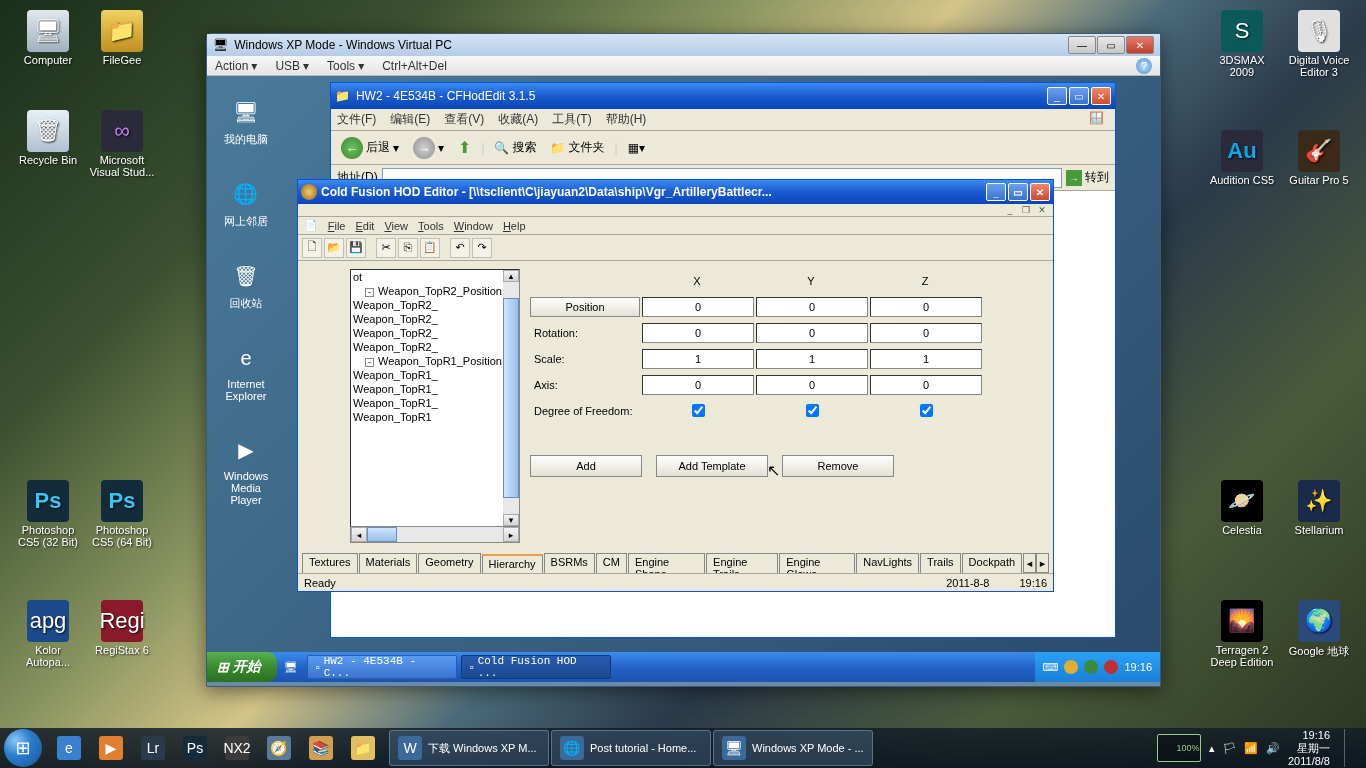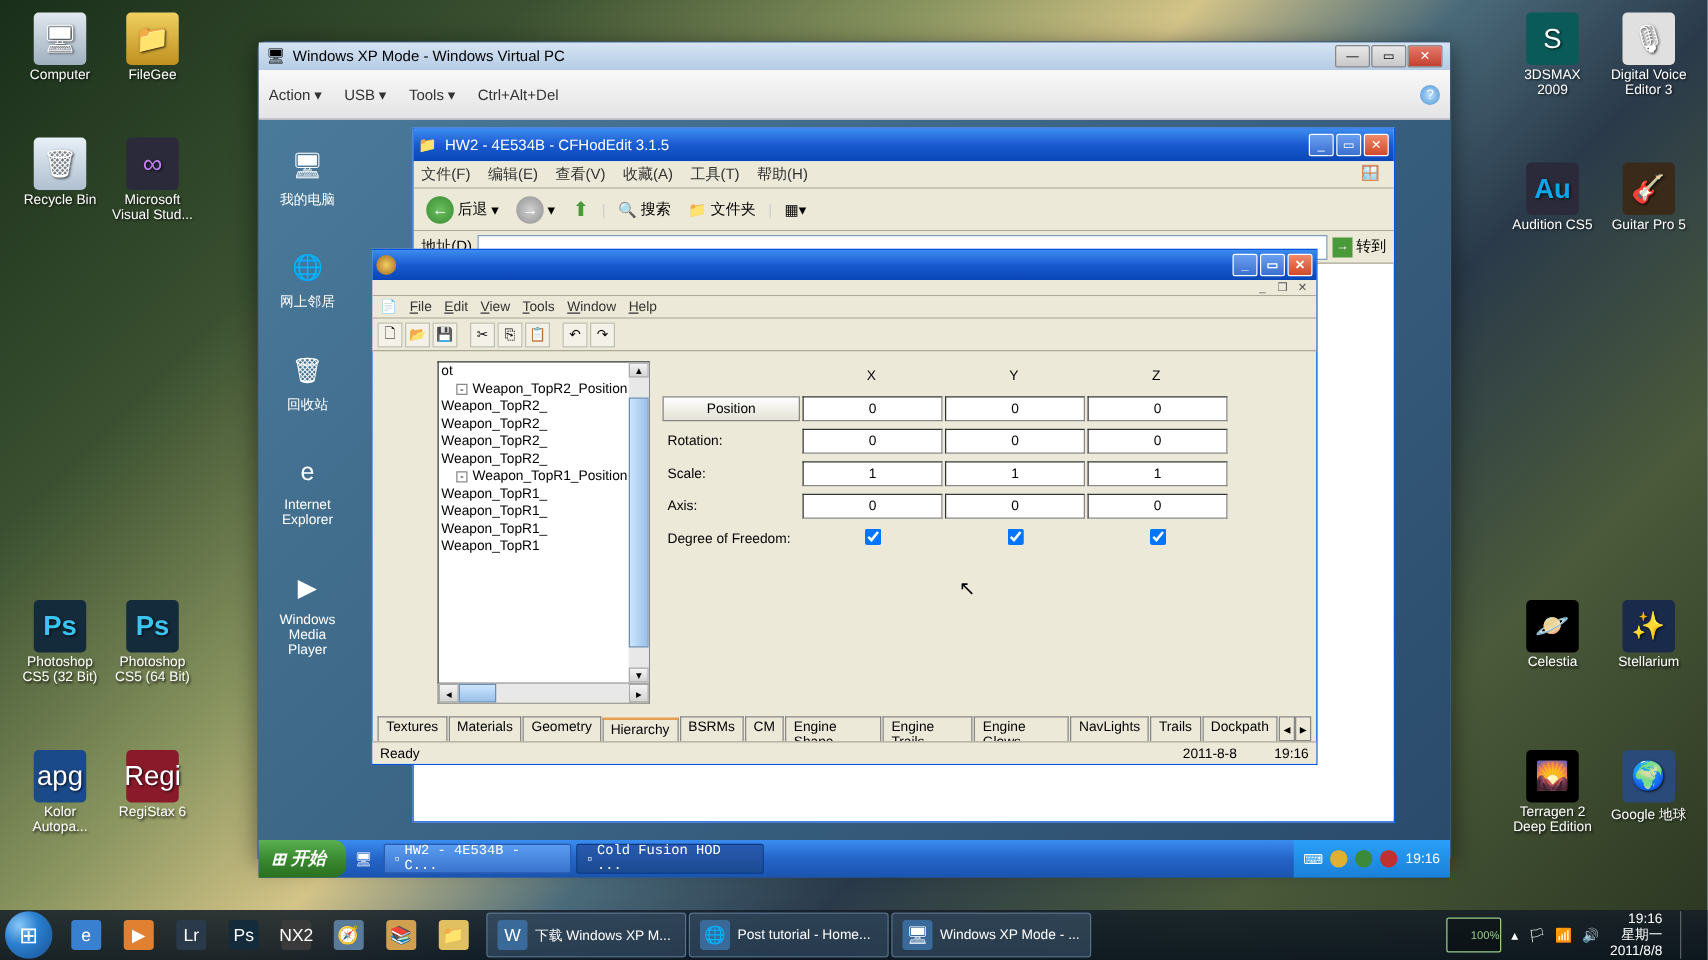--- a/index.html
+++ b/index.html
@@ -24,21 +24,21 @@
 .ico-stel { background: #1a2a4a; }
 .ico-terr { background: #000; }
 .ico-ge { background: #2a4a7a; }
 
 
 .vpcwin { position: absolute; left: 206px; top: 33px; width: 955px; height: 654px; background: #6a8aa8; border: 1px solid #3a5a78; border-radius: 6px 6px 0 0; box-shadow: 0 4px 20px rgba(0,0,0,.5); }
 .vpc-title { height: 22px; display: flex; align-items: center; padding: 0 6px; color: #000; font-size: 12px; background: linear-gradient(#d5e4f3,#b5cce5); }
 .vpc-title .winctrl { margin-left: auto; display: flex; gap: 0; }
 .winbtn { width: 28px; height: 18px; background: linear-gradient(#e8e8e8,#c8c8c8); border: 1px solid #888; border-radius: 2px; font-size: 10px; display: flex; align-items: center; justify-content: center; margin-left: 1px; }
 .winbtn.cls { background: linear-gradient(#e47a6a,#c24030); color: #fff; }
-.vpc-menu { height: 40px; background: linear-gradient(#f8f8f8,#e4e4e4); display: flex; align-items: center; padding: 0 8px; gap: 18px; font-size: 12px; color: #333; border-bottom: 1px solid #bbb; }
+.vpc-menu { height: 20px; background: linear-gradient(#f8f8f8,#e4e4e4); display: flex; align-items: center; padding: 0 8px; gap: 18px; font-size: 12px; color: #333; border-bottom: 1px solid #bbb; }
 .vpc-menu .mi { display: flex; align-items: center; gap: 3px; }
 .helpico { margin-left: auto; width: 16px; height: 16px; border-radius: 50%; background: radial-gradient(#bde0ff,#4a90d0); color: #fff; font-size: 11px; display: flex; align-items: center; justify-content: center; }
 .vpc-body { position: relative; height: calc(100% - 46px); background: linear-gradient(135deg,#4a7a9a,#2a4a6a); }
 
 
 .gicon { position: absolute; width: 54px; text-align: center; color: #fff; font-size: 11px; }
 .gicon .gib { width: 36px; height: 36px; margin: 0 auto 2px; display: flex; align-items: center; justify-content: center; font-size: 20px; }
 
 
 .expl { position: absolute; left: 123px; top: 6px; width: 786px; height: 556px; background: #fff; border: 1px solid #0055e5; }
@@ -285,20 +285,21 @@
           <div class="gobtn">
               <div class="goico">→</div>
               <span>转到</span>
             </div>
         </div>
       </div>
 
       <div class="hod">
         <div class="hod-tb">
           <div class="hico"></div>
+          <span>Cold Fusion HOD Editor - [\\tsclient\C\jiayuan2\Data\ship\Vgr_ArtilleryBattlecr...</span>
           <div class="expl-ctrl">
             <div class="xbtn">_</div>
             <div class="xbtn">▭</div>
             <div class="xbtn cls">✕</div>
           </div>
         </div>
         <div class="hod-mdi">
           <div class="mdibtn">_</div>
           <div class="mdibtn">❐</div>
           <div class="mdibtn">✕</div>
@@ -386,20 +387,25 @@
                   <div class="pinput">0</div>
                   <div class="pinput">0</div>
                 </div>
                 <div class="prow">
                   <div class="plabel">Degree of Freedom:</div>
                   <div class="pchk"><input type="checkbox" class="chk" checked="" style=""></div>
                   <div class="pchk"><input type="checkbox" class="chk" checked="" style=""></div>
                   <div class="pchk"><input type="checkbox" class="chk" checked="" style=""></div>
                 </div>
               </div>
+            <div class="actrow">
+              <button class="actbtn">Add</button>
+              <button class="actbtn">Add Template</button>
+              <button class="actbtn">Remove</button>
+            </div>
           </div>
         </div>
         <div class="tabs" id="hod-tabs">
         <div class="tab">Textures</div>
             <div class="tab">Materials</div>
             <div class="tab">Geometry</div>
             <div class="tab act">Hierarchy</div>
             <div class="tab">BSRMs</div>
             <div class="tab">CM</div>
             <div class="tab">Engine Shape</div>

